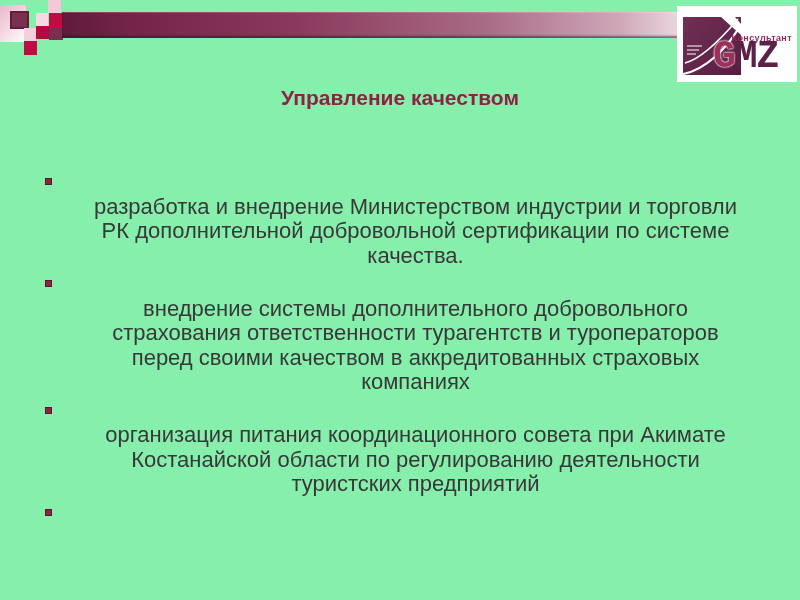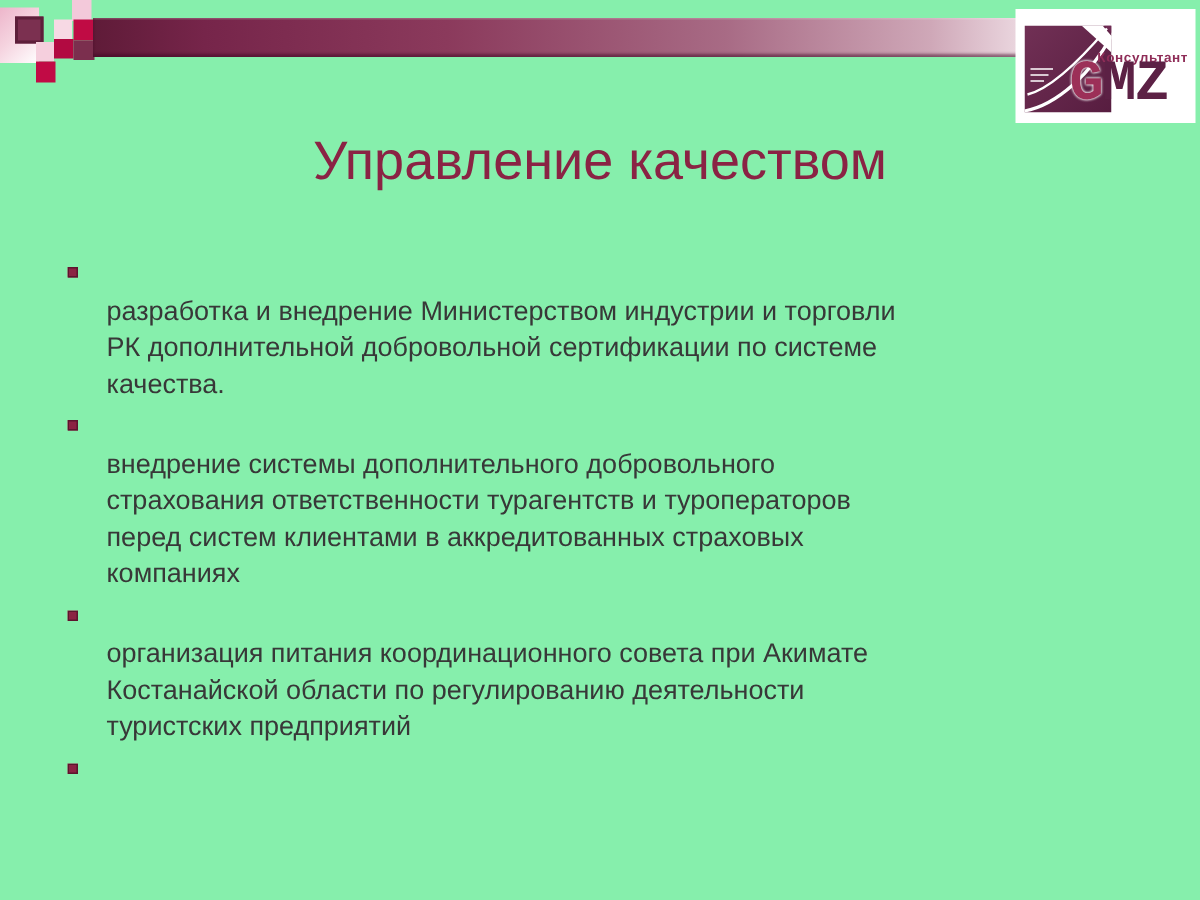--- a/index.html
+++ b/index.html
@@ -49,36 +49,37 @@
     font-weight:bold;font-size:38px;line-height:36px;letter-spacing:-1px;
     white-space:nowrap;
   }
   .logo-g {color:#9c3058;text-shadow:0 0 2px #ffffff,0 0 2px #ffffff;}
   .logo-mz{color:#5c2145;}
 
   
   .title{
     position:absolute;left:0;top:86px;width:100%;
     margin:0;text-align:center;
-    font-size:36px;font-weight:normal;color:#8a2344;
+    font-size:21px;font-weight:bold;color:#8a2344;
     letter-spacing:0;
   }
 
   
   .bullets{
     position:absolute;left:44px;top:170px;width:716px;
     margin:0;padding:0;list-style:none;
   }
   .bullets li{
     position:relative;
     padding-left:27px;
     margin:0 0 4px 0;
-    font-size:18px;line-height:24.5px;
+    font-size:22px;line-height:24.5px;
     color:#383838;
     white-space:pre-line;
+    text-align:center;
   }
   .bullet-marker{
     position:absolute;left:1px;top:8px;
     width:7px;height:7px;
     background:#8b2343;
     box-shadow:inset 0 0 0 1px #5d152e;
   }
 </style>
 </head>
 <body>
@@ -120,21 +121,21 @@
 
   <ul class="bullets">
     <li>
       <span class="bullet-marker"></span><span>разработка и внедрение Министерством индустрии и торговли
 РК дополнительной добровольной сертификации по системе
 качества.</span>
     </li>
     <li>
       <span class="bullet-marker"></span><span>внедрение системы дополнительного добровольного
 страхования ответственности турагентств и туроператоров
-перед систем клиентами в аккредитованных страховых
+перед своими качеством в аккредитованных страховых
 компаниях</span>
     </li>
     <li>
       <span class="bullet-marker"></span><span>организация питания координационного совета при Акимате
 Костанайской области по регулированию деятельности
 туристских предприятий</span>
     </li>
     <li>
       <span class="bullet-marker"></span>
     </li>

